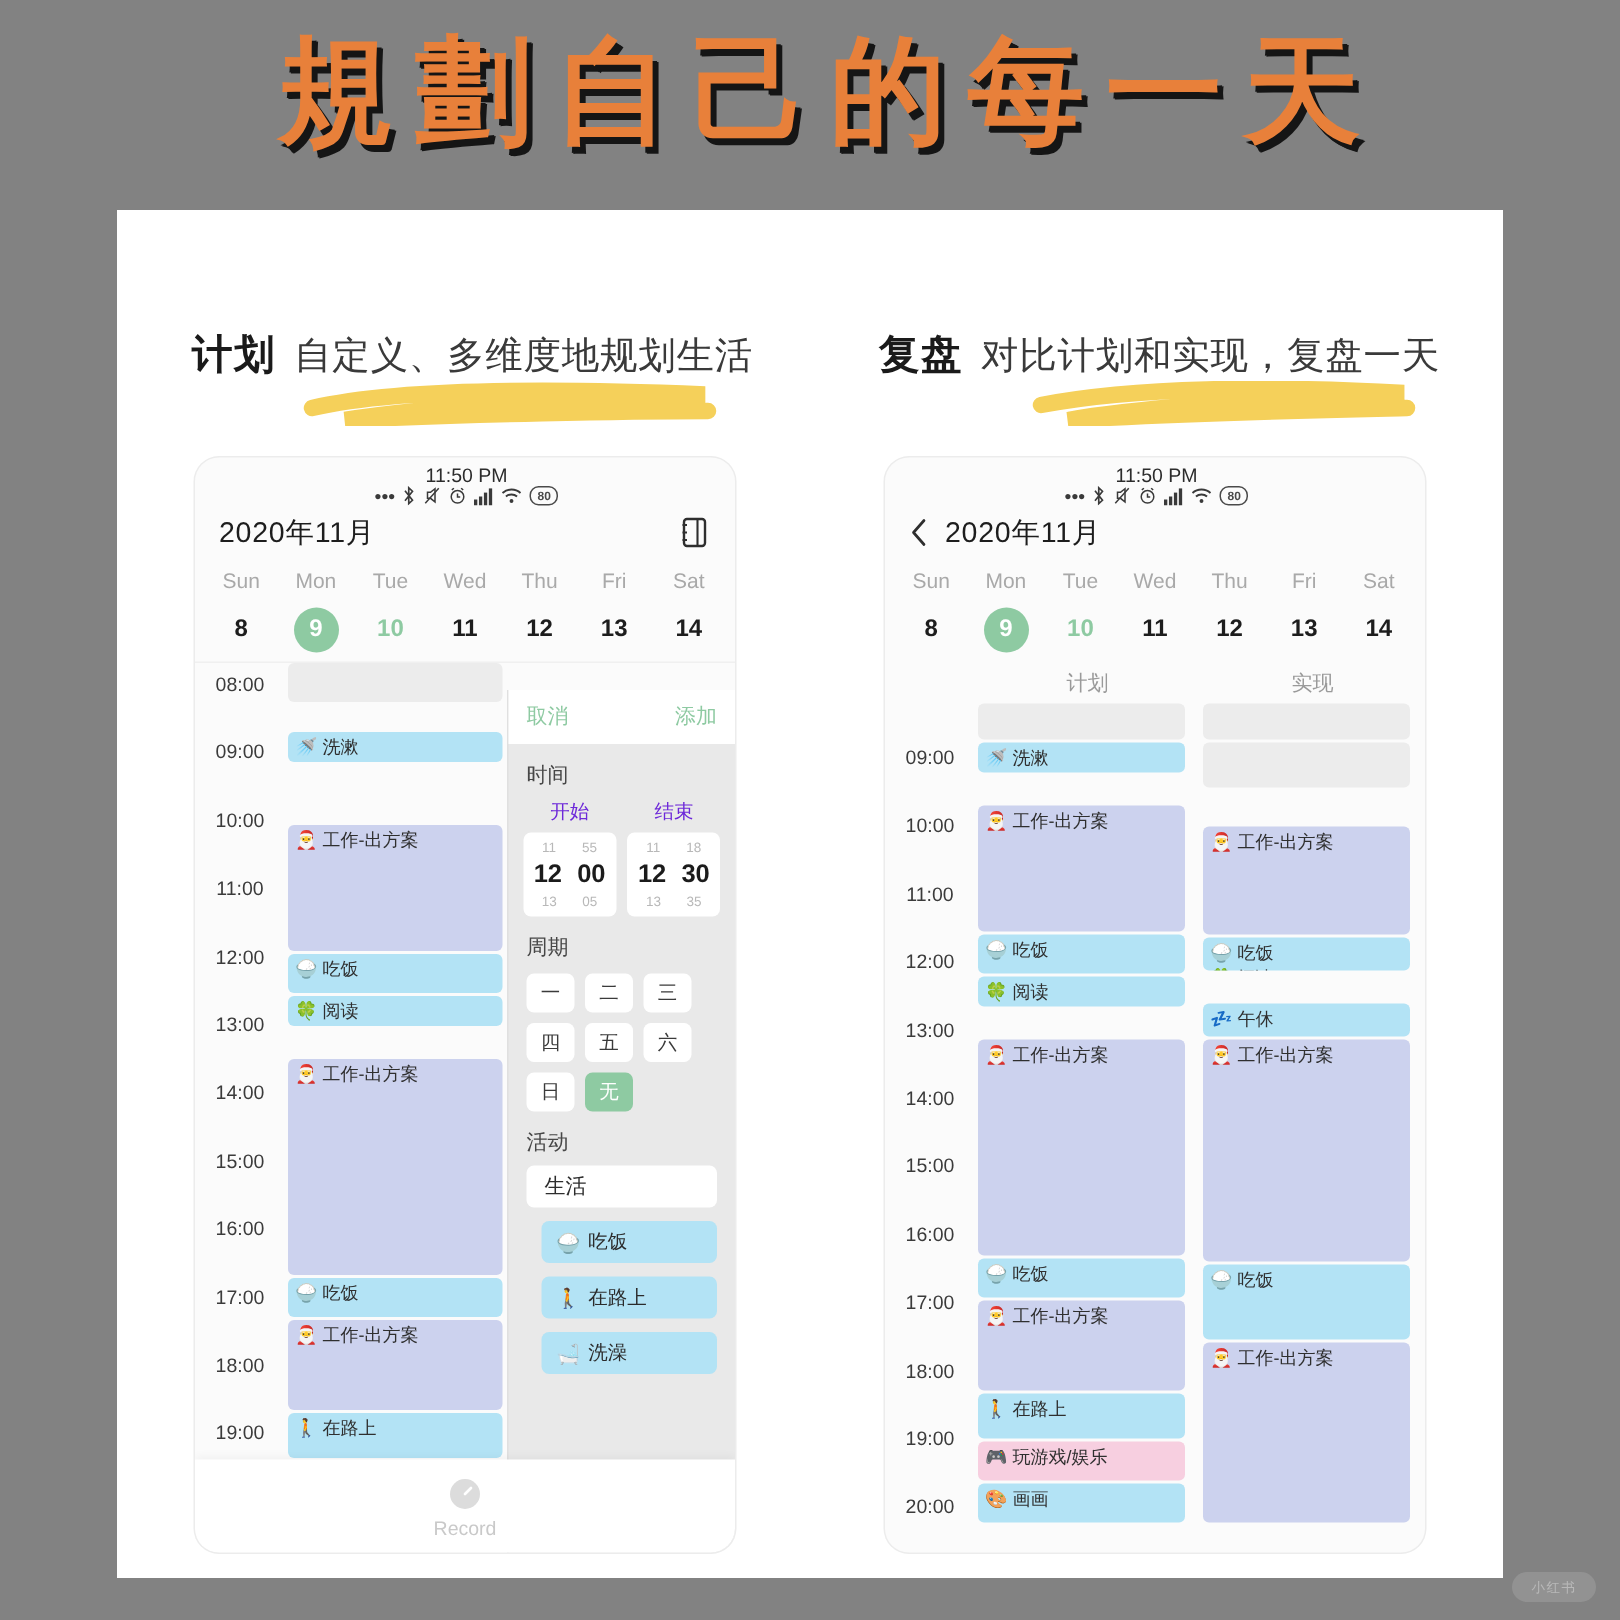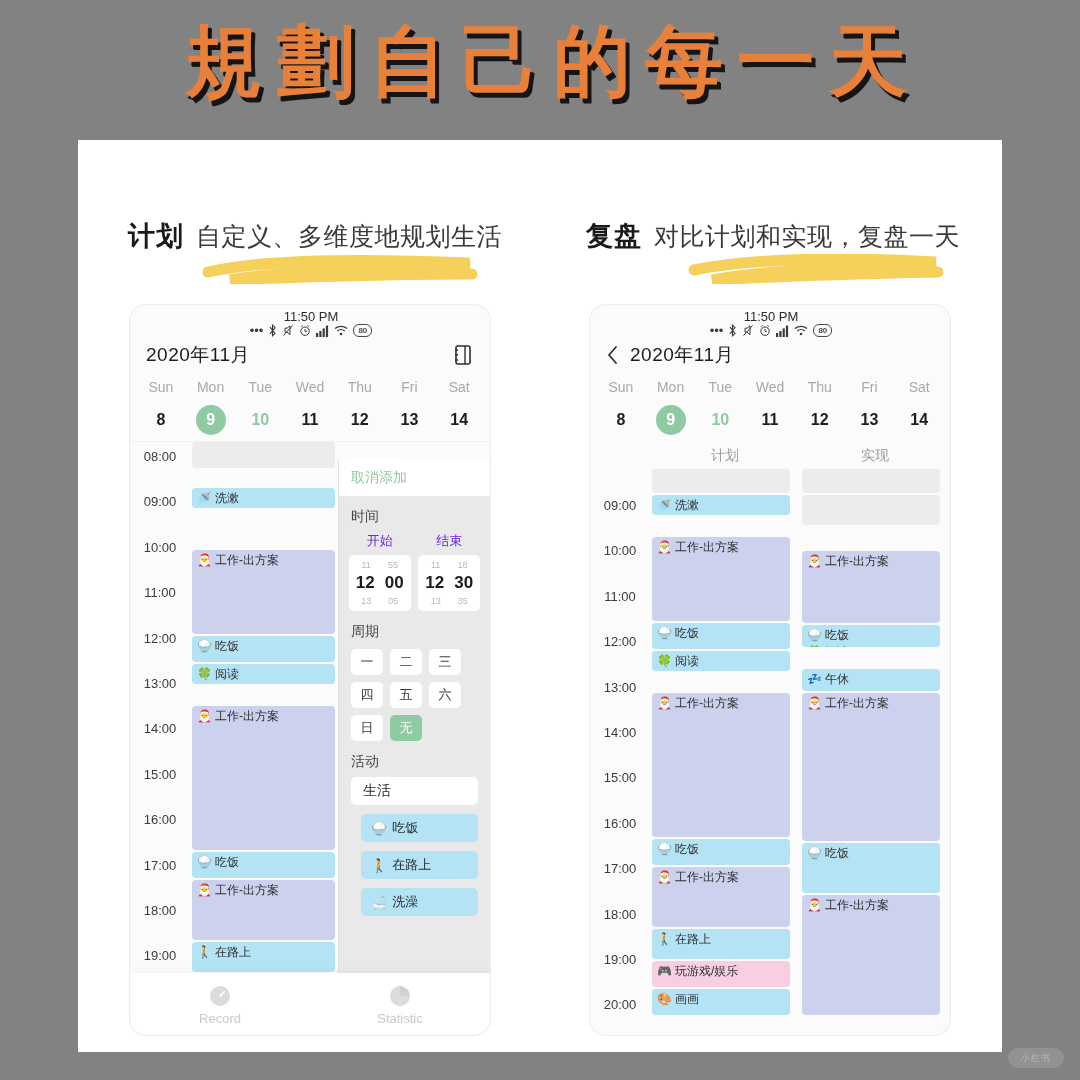--- a/index.html
+++ b/index.html
@@ -226,20 +226,21 @@
     bottom: 0;
     width: 151px;
     background: #e9e9e9;
     border-left: 1px solid #e0e0e0;
   }
   .panel-top {
     background: #ffffff;
     height: 36px;
     display: flex;
     align-items: center;
+    justify-content: space-between;
     padding: 0 12px;
     box-sizing: border-box;
     font-size: 14px;
     color: #8ecaa2;
   }
   .panel-sec-title {
     font-size: 14px;
     color: #474747;
     margin: 12px 0 6px 12px;
   }
@@ -650,29 +651,20 @@
   <div class="bottom-nav">
     <div class="nav-item">
       <div class="nav-ico">
         <svg width="24" height="24" viewBox="0 0 24 24">
             <circle cx="12" cy="12" r="10" fill="#dcdcdc"></circle>
             <path d="M12 12 L16 8" stroke="#ffffff" stroke-width="1.8" stroke-linecap="round"></path>
           </svg>
       </div>
       <div>Record</div>
     </div>
-    <div class="nav-item">
-      <div class="nav-ico">
-        <svg width="24" height="24" viewBox="0 0 24 24">
-            <path d="M12 12 L12 2 A10 10 0 0 1 22 12 Z" fill="#d2d2d2"></path>
-            <path d="M12 12 L22 12 A10 10 0 1 1 12 2 Z" fill="#dcdcdc"></path>
-          </svg>
-      </div>
-      <div>Statistic</div>
-    </div>
   </div>
 </div>
 
 <div class="phone phone-right">
 
   <div class="statusbar">
     <div class="sb-time">11:50 PM</div>
     <div class="sb-icons">
       <span style="font-size:13px;line-height:10px;">•••</span>
       <svg width="9" height="13" viewBox="0 0 9 13">

